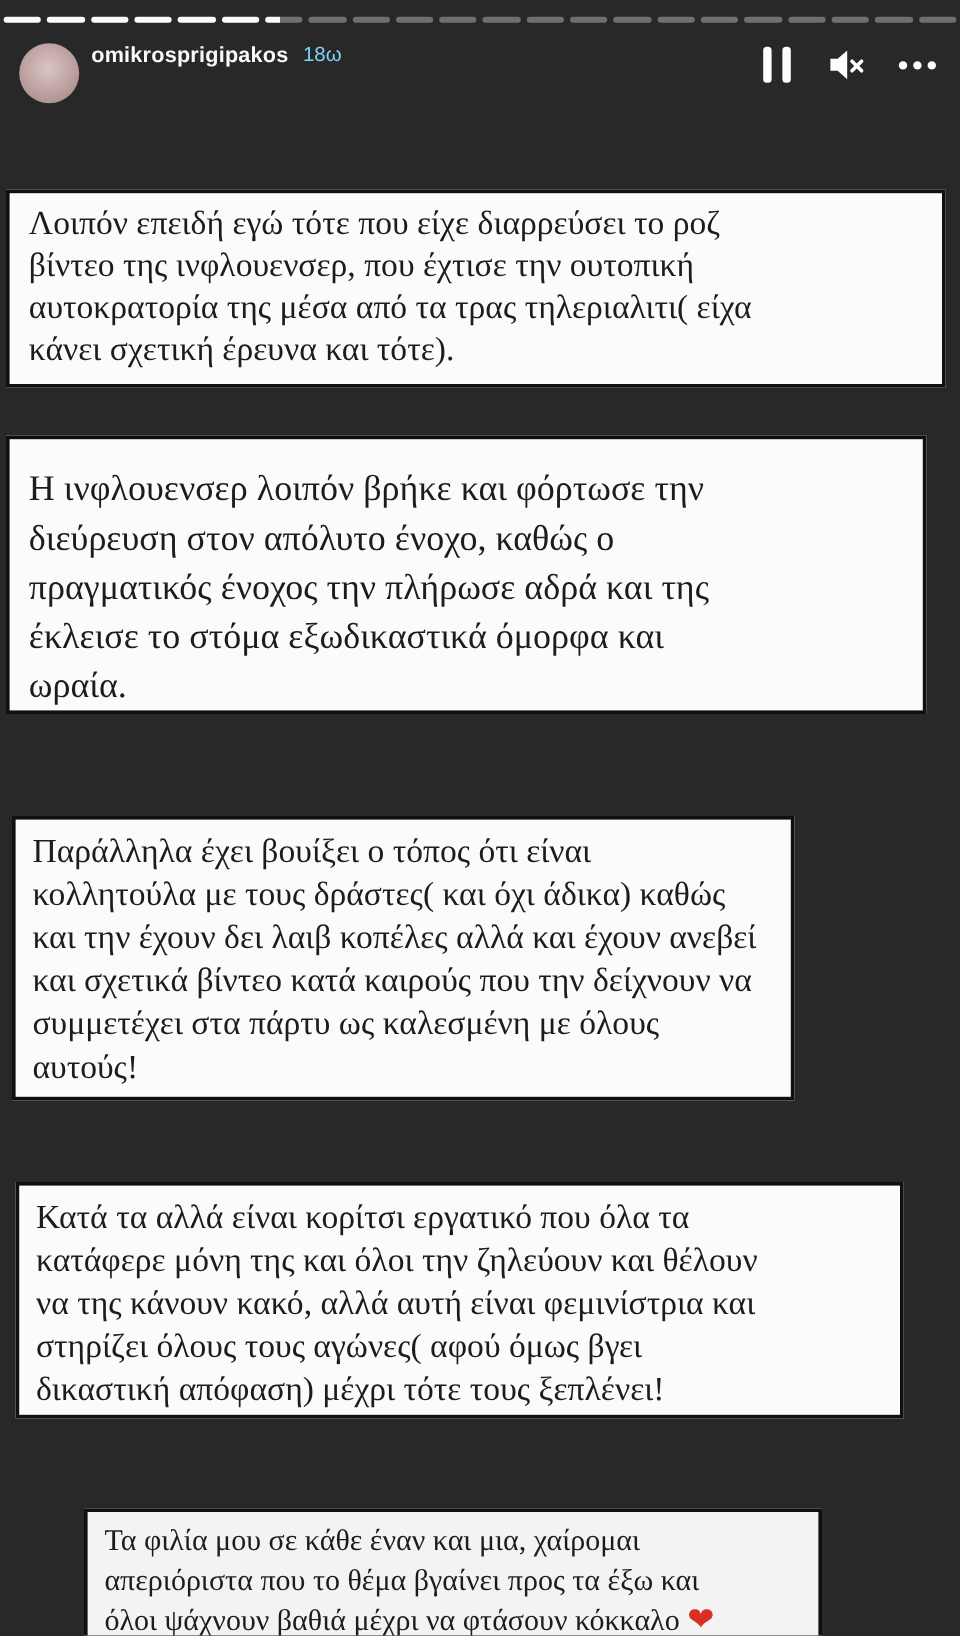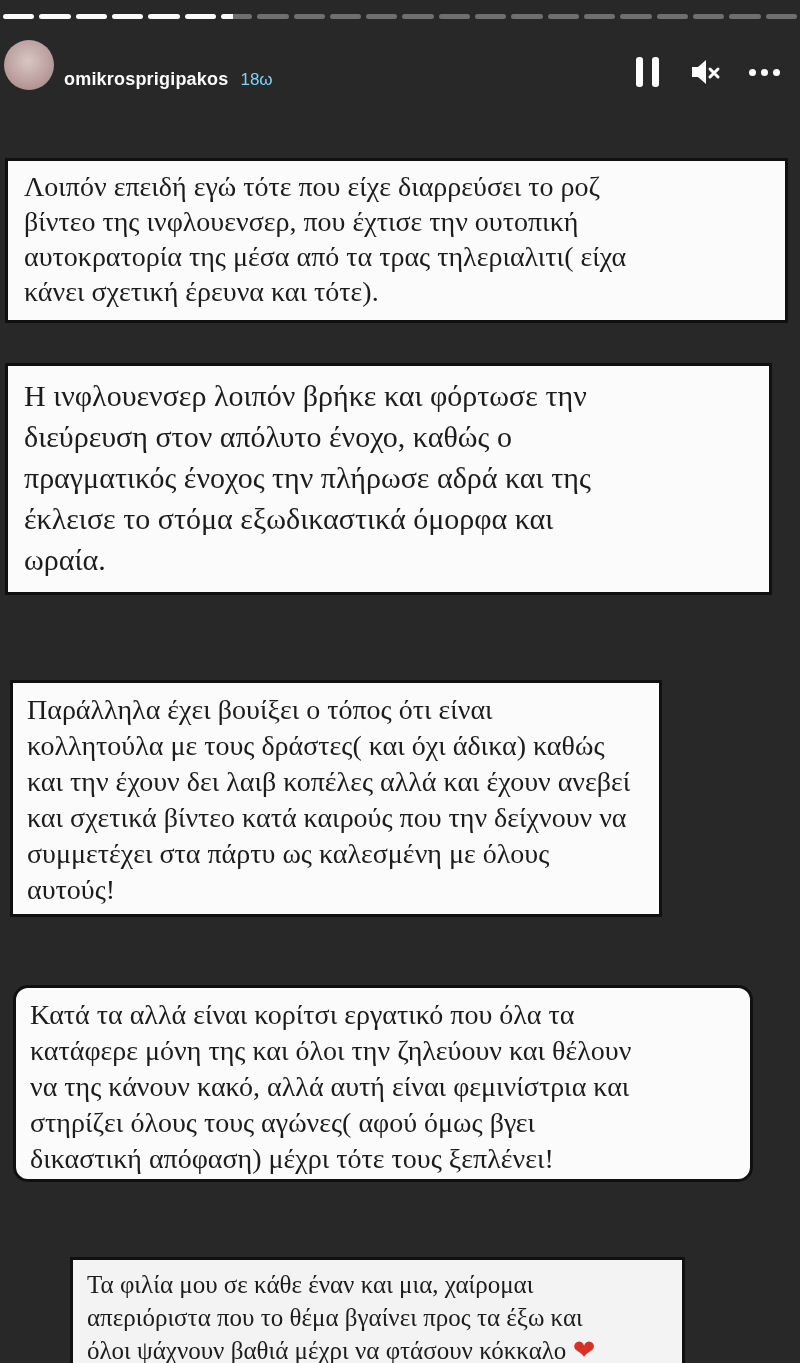--- a/index.html
+++ b/index.html
@@ -21,22 +21,22 @@
     flex:1;height:5px;border-radius:3px;
     background:#6f6f6f;
   }
   .progress-seg.filled{background:#fbfbfb;}
   .progress-seg.partial{
     background:linear-gradient(to right,#fbfbfb 0%,#fbfbfb 40%,#6f6f6f 40%,#6f6f6f 100%);
   }
 
   
   .header{
-    position:absolute;top:36px;left:4px;right:14px;height:54px;
-    display:flex;align-items:flex-end;
+    position:absolute;top:36px;left:16px;right:14px;height:54px;
+    display:flex;align-items:flex-start;
   }
   .avatar{
     width:50px;height:50px;border-radius:50%;
     background:radial-gradient(circle at 48% 42%, #d9c6c2 0%, #c7aeac 35%, #b29695 70%, #a08687 100%);
     flex:0 0 auto;
     cursor:pointer;
   }
   .username{
     margin-left:10px;
     color:#fafafa;font-weight:bold;font-size:18px;
@@ -63,23 +63,23 @@
   .text-block{
     position:absolute;
     background:#fbfbfb;
     border:3px solid #101010;
     box-sizing:border-box;
     color:#1c1c1c;
     font-family:"Liberation Serif", serif;
     overflow:hidden;
   }
   .tb1{left:5px;top:158px;width:783px;height:165px;font-size:28px;line-height:35px;padding:8px 16px;font-family:Liberation Serif, serif;}
-  .tb2{left:5px;top:363px;width:767px;height:232px;font-size:30px;line-height:41px;padding:9px 16px;}
+  .tb2{left:5px;top:363px;width:767px;height:232px;font-size:30px;line-height:41px;padding:21px 16px;}
   .tb3{left:10px;top:680px;width:652px;height:237px;font-size:28px;line-height:36px;padding:9px 14px;}
-  .tb4{left:13px;top:985px;width:740px;height:197px;font-size:28px;line-height:36px;padding:9px 14px;border-radius:15px;}
+  .tb4{left:13px;top:985px;width:740px;height:197px;font-size:28px;line-height:36px;padding:9px 14px;}
   .tb5{left:70px;top:1257px;width:615px;height:112px;font-size:25px;line-height:33px;padding:8px 14px;background:#f3f3f3;}
   .heart{color:#d93025;font-size:27px;line-height:1;}
 </style>
 </head>
 <body>
 
 <div class="story">
 
   <div class="progress-bar">
       <div class="progress-seg filled"></div>

